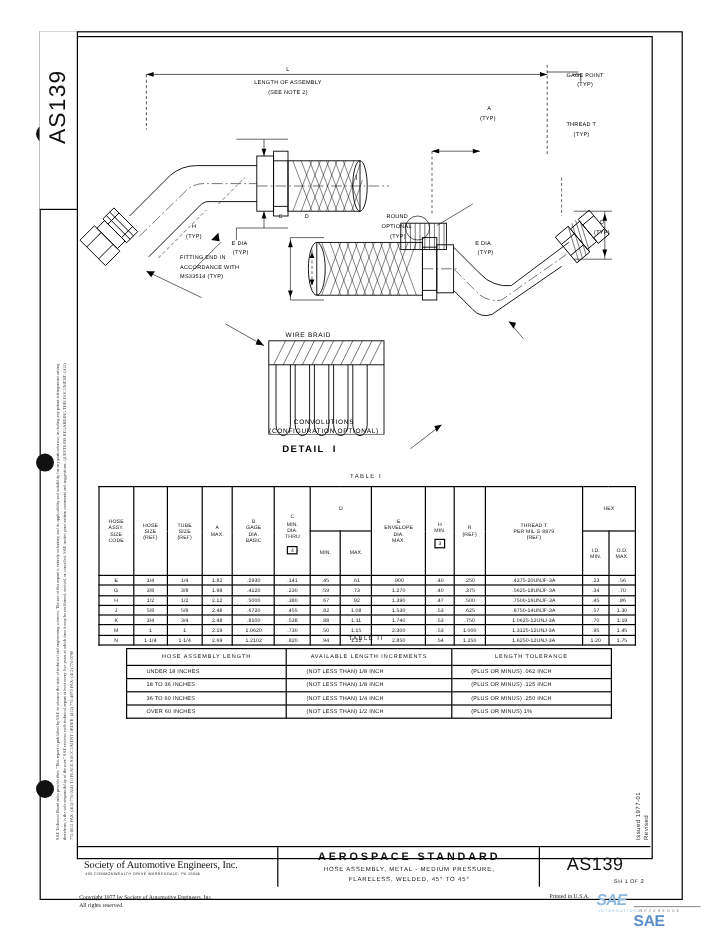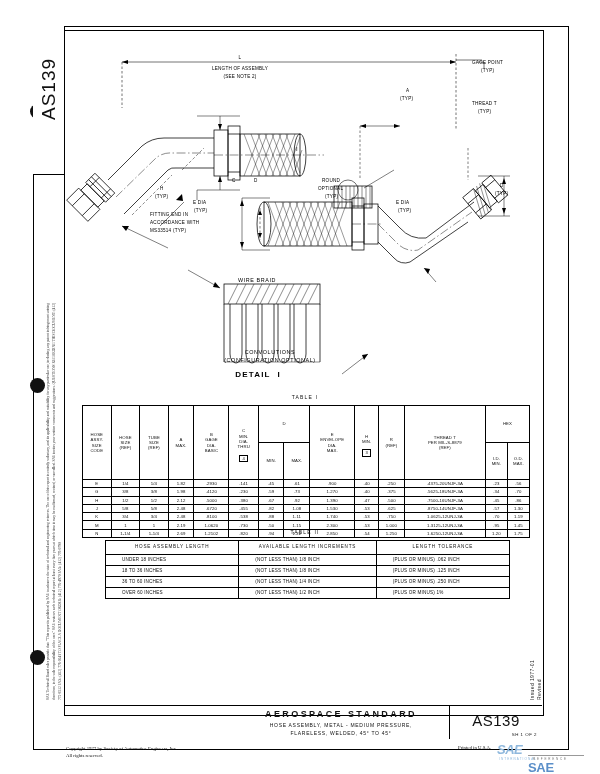--- a/index.html
+++ b/index.html
@@ -587,20 +587,24 @@
         </tr>
         <tr>
           <td class="pad">OVER 60 INCHES</td>
           <td class="pad">(NOT LESS THAN) 1/2 INCH</td>
           <td class="pad">(PLUS OR MINUS) 1%</td>
         </tr>
       </tbody>
   </table>
 
   <div class="title-block">
+    <div class="tb-cell tb-sae">
+      <div class="sae-name">Society of Automotive Engineers, Inc.</div>
+      <div class="sae-addr">400 COMMONWEALTH DRIVE    WARRENDALE, PA    15096</div>
+    </div>
     <div class="tb-cell tb-mid">
       <div class="as-hdr">AEROSPACE     STANDARD</div>
       <div class="as-sub">
         <span>HOSE ASSEMBLY, METAL - MEDIUM PRESSURE,</span><br>
         <span>FLARELESS, WELDED, 45° TO 45°</span>
       </div>
     </div>
     <div class="tb-cell tb-num">
       <div class="as-num">AS139</div>
       <div class="as-sheet">SH 1 OF 2</div>

